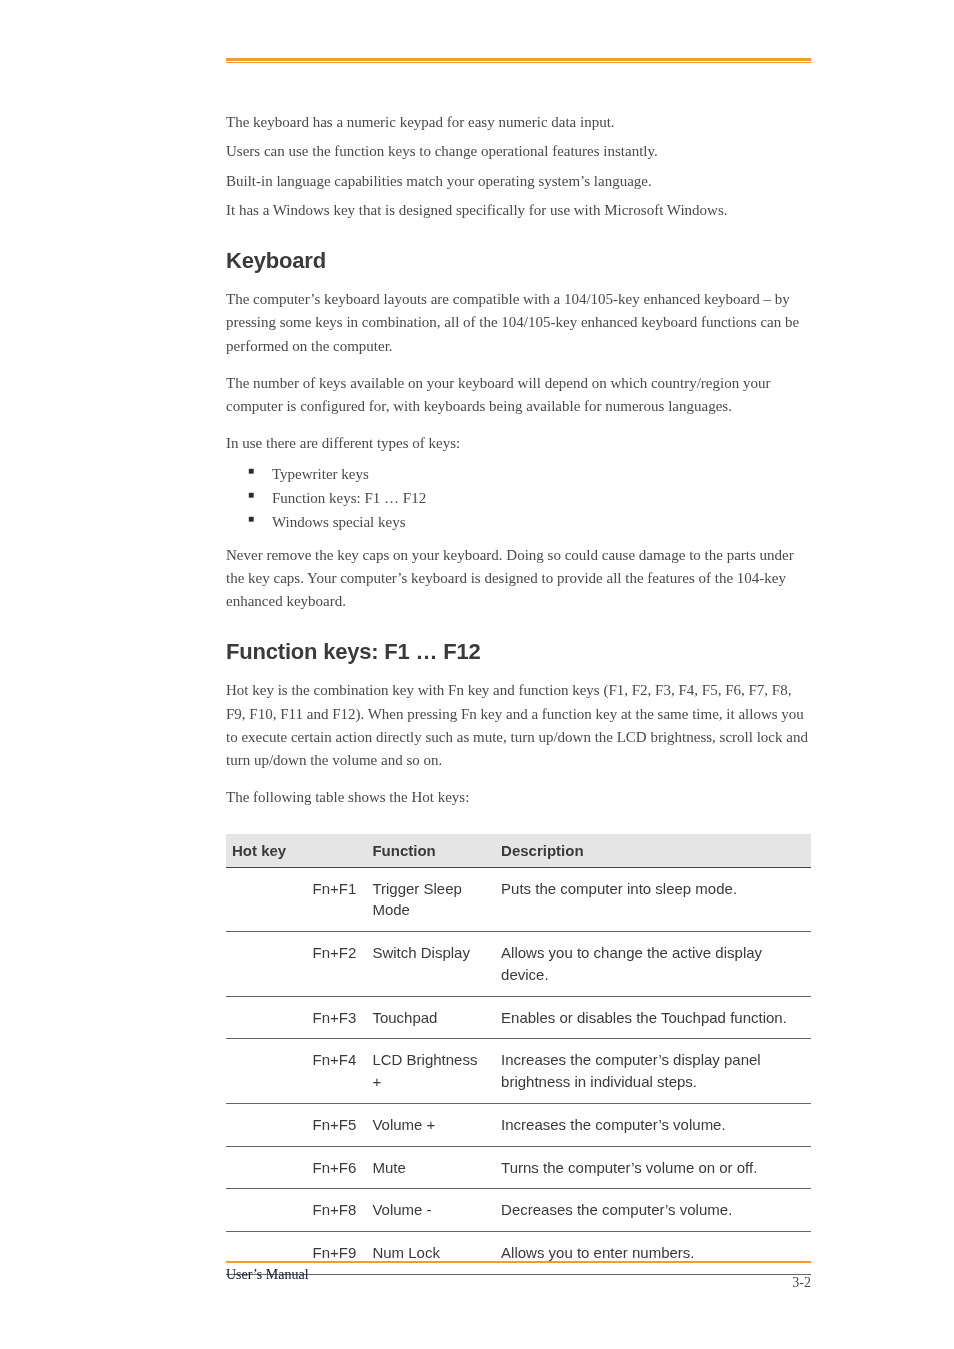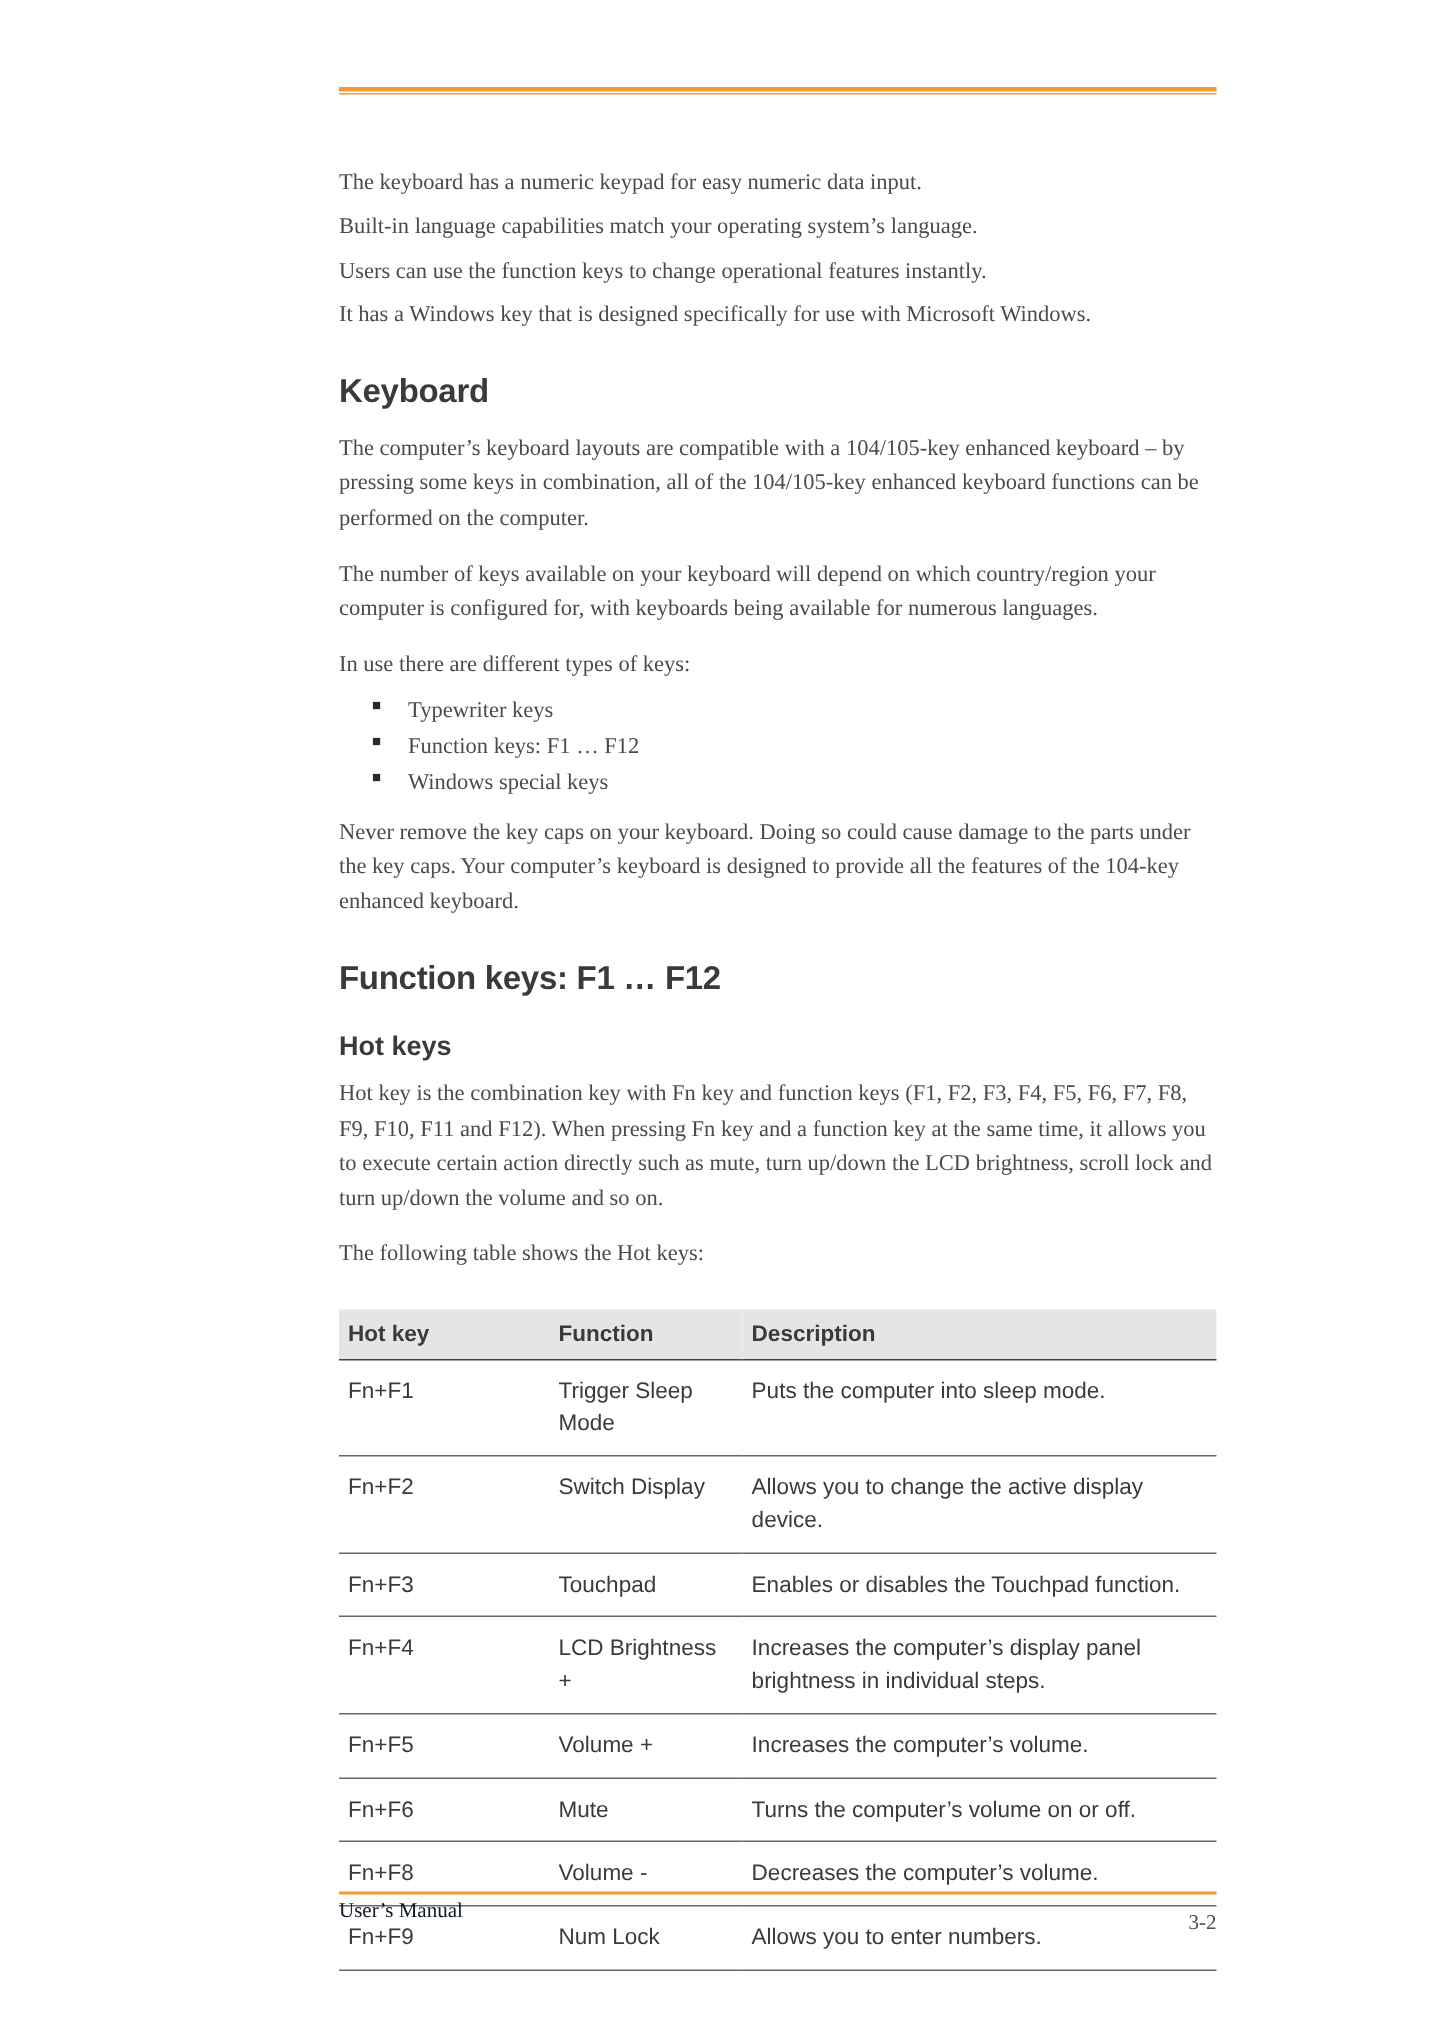--- a/index.html
+++ b/index.html
@@ -76,21 +76,21 @@
     padding: 8px 10px 8px 6px;
     border-bottom: 1.5px solid #444;
     font-size: 15px;
   }
   table.hotkeys td {
     padding: 10px 10px 10px 6px;
     vertical-align: top;
     border-bottom: 1px solid #666;
     line-height: 1.45;
   }
-  table.hotkeys td.col-key { width: 24%; white-space: nowrap; }
+  table.hotkeys td.col-key { width: 24%; white-space: nowrap; text-align: right; }
   table.hotkeys td.col-fn  { width: 22%; }
   table.hotkeys td.col-desc{ width: 54%; }
   .bottom-rule {
     position: absolute;
     left: 226px;
     right: 114px;
     bottom: 86px;
     border-top: 2px solid #f39c2c;
     height: 0;
   }
@@ -113,22 +113,22 @@
 </style>
 </head>
 <body>
 
 <div class="page">
 
   <div class="top-rule"></div>
 
   <div class="body-text">
     <p>The keyboard has a numeric keypad for easy numeric data input.</p>
+    <p>Users can use the function keys to change operational features instantly.</p>
     <p>Built-in language capabilities match your operating system’s language.</p>
-    <p>Users can use the function keys to change operational features instantly.</p>
     <p>It has a Windows key that is designed specifically for use with Microsoft Windows.</p>
   </div>
 
   <h2 class="section">Keyboard</h2>
 
   <div class="body-text">
     <p>The computer’s keyboard layouts are compatible with a 104/105-key enhanced keyboard – by pressing some keys in combination, all of the 104/105-key enhanced keyboard functions can be performed on the computer.</p>
     <div class="spacer-sm"></div>
     <p>The number of keys available on your keyboard will depend on which country/region your computer is configured for, with keyboards being available for numerous languages.</p>
     <div class="spacer-sm"></div>
@@ -140,21 +140,20 @@
     <li>Function keys: F1 … F12</li>
     <li>Windows special keys</li>
   </ul>
 
   <div class="body-text">
     <p>Never remove the key caps on your keyboard. Doing so could cause damage to the parts under the key caps. Your computer’s keyboard is designed to provide all the features of the 104-key enhanced keyboard.</p>
   </div>
 
   <h2 class="section">Function keys: F1 … F12</h2>
 
-  <h3 class="subsection">Hot keys</h3>
 
   <div class="body-text">
     <p>Hot key is the combination key with Fn key and function keys (F1, F2, F3, F4, F5, F6, F7, F8, F9, F10, F11 and F12). When pressing Fn key and a function key at the same time, it allows you to execute certain action directly such as mute, turn up/down the LCD brightness, scroll lock and turn up/down the volume and so on.</p>
     <div class="spacer-sm"></div>
     <p>The following table shows the Hot keys:</p>
   </div>
 
   <div class="spacer-md"></div>
 
   <table class="hotkeys">

